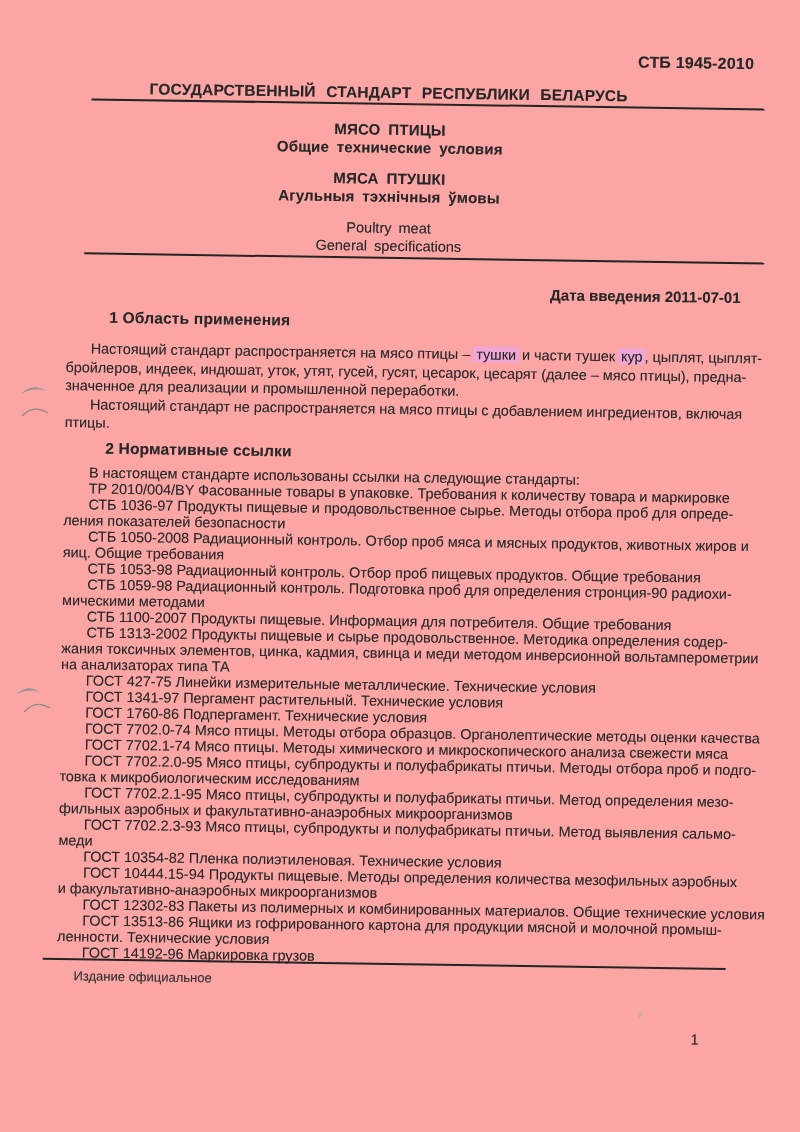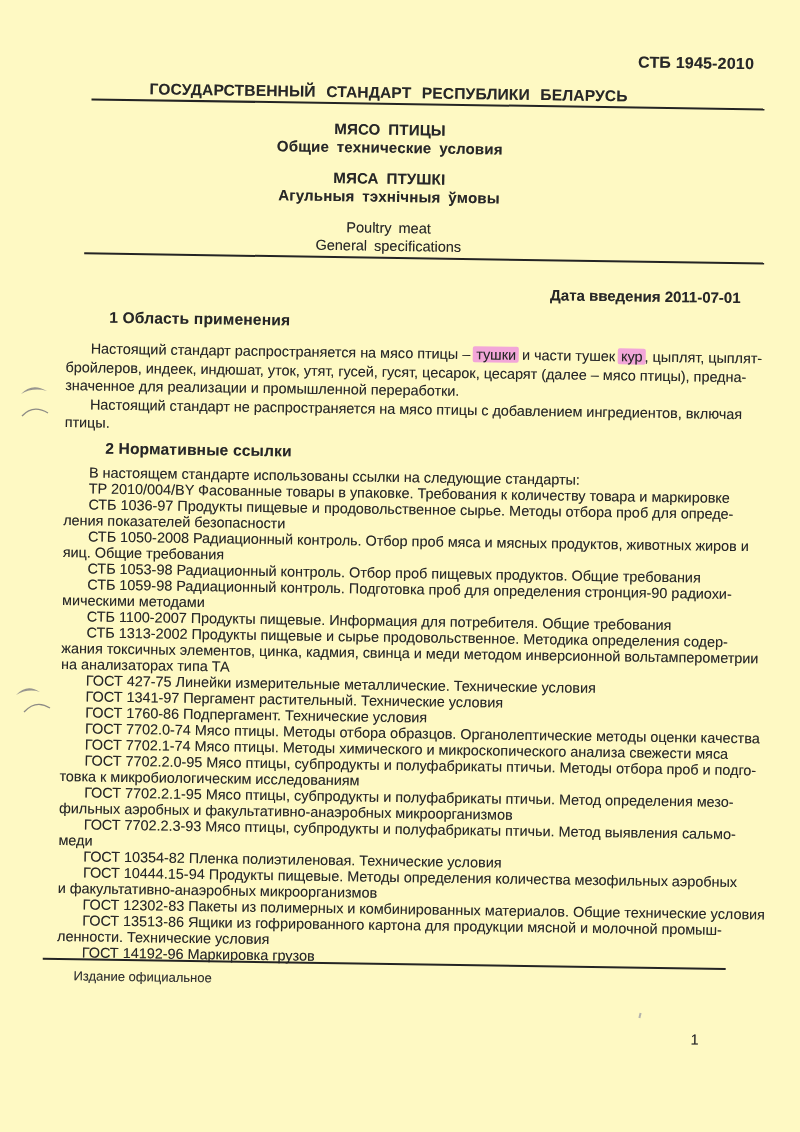--- a/index.html
+++ b/index.html
@@ -1,20 +1,20 @@
 <!DOCTYPE html>
 <html style="--hl: #f2a6d8;"><head>
 <meta charset="utf-8">
 <style>
   html,body{margin:0;padding:0;}
   body{
     width:800px;height:1132px;overflow:hidden;background:#ffffff;
     font-family:"Liberation Sans",sans-serif;color:#272727;
   }
-  .scan{position:absolute;inset:0;background:#fef9c3;}
+  .scan{position:absolute;inset:0;background:#fca5a5;}
   .sheet{
     position:absolute;inset:0;
     transform:rotate(.85deg);transform-origin:400px 0;
     text-shadow:0 0 .5px rgba(70,70,70,.45);
   }
   .doc-code{position:absolute;top:50px;right:45px;font-weight:bold;font-size:16px;letter-spacing:.2px;}
   .org-header{position:absolute;top:84px;left:0;right:20px;text-align:center;font-weight:bold;font-size:15.5px;word-spacing:6px;letter-spacing:.2px;}
   .rule{position:absolute;border-top:2.3px solid #242424;}
   .rule-top{top:103px;left:93px;right:34px;}
   .rule-mid{top:257px;left:88px;right:32px;}

